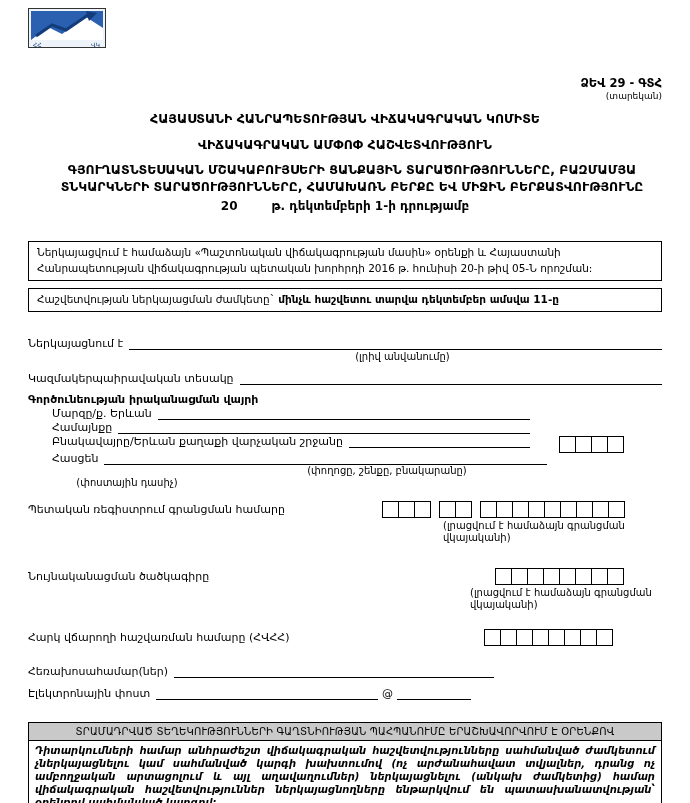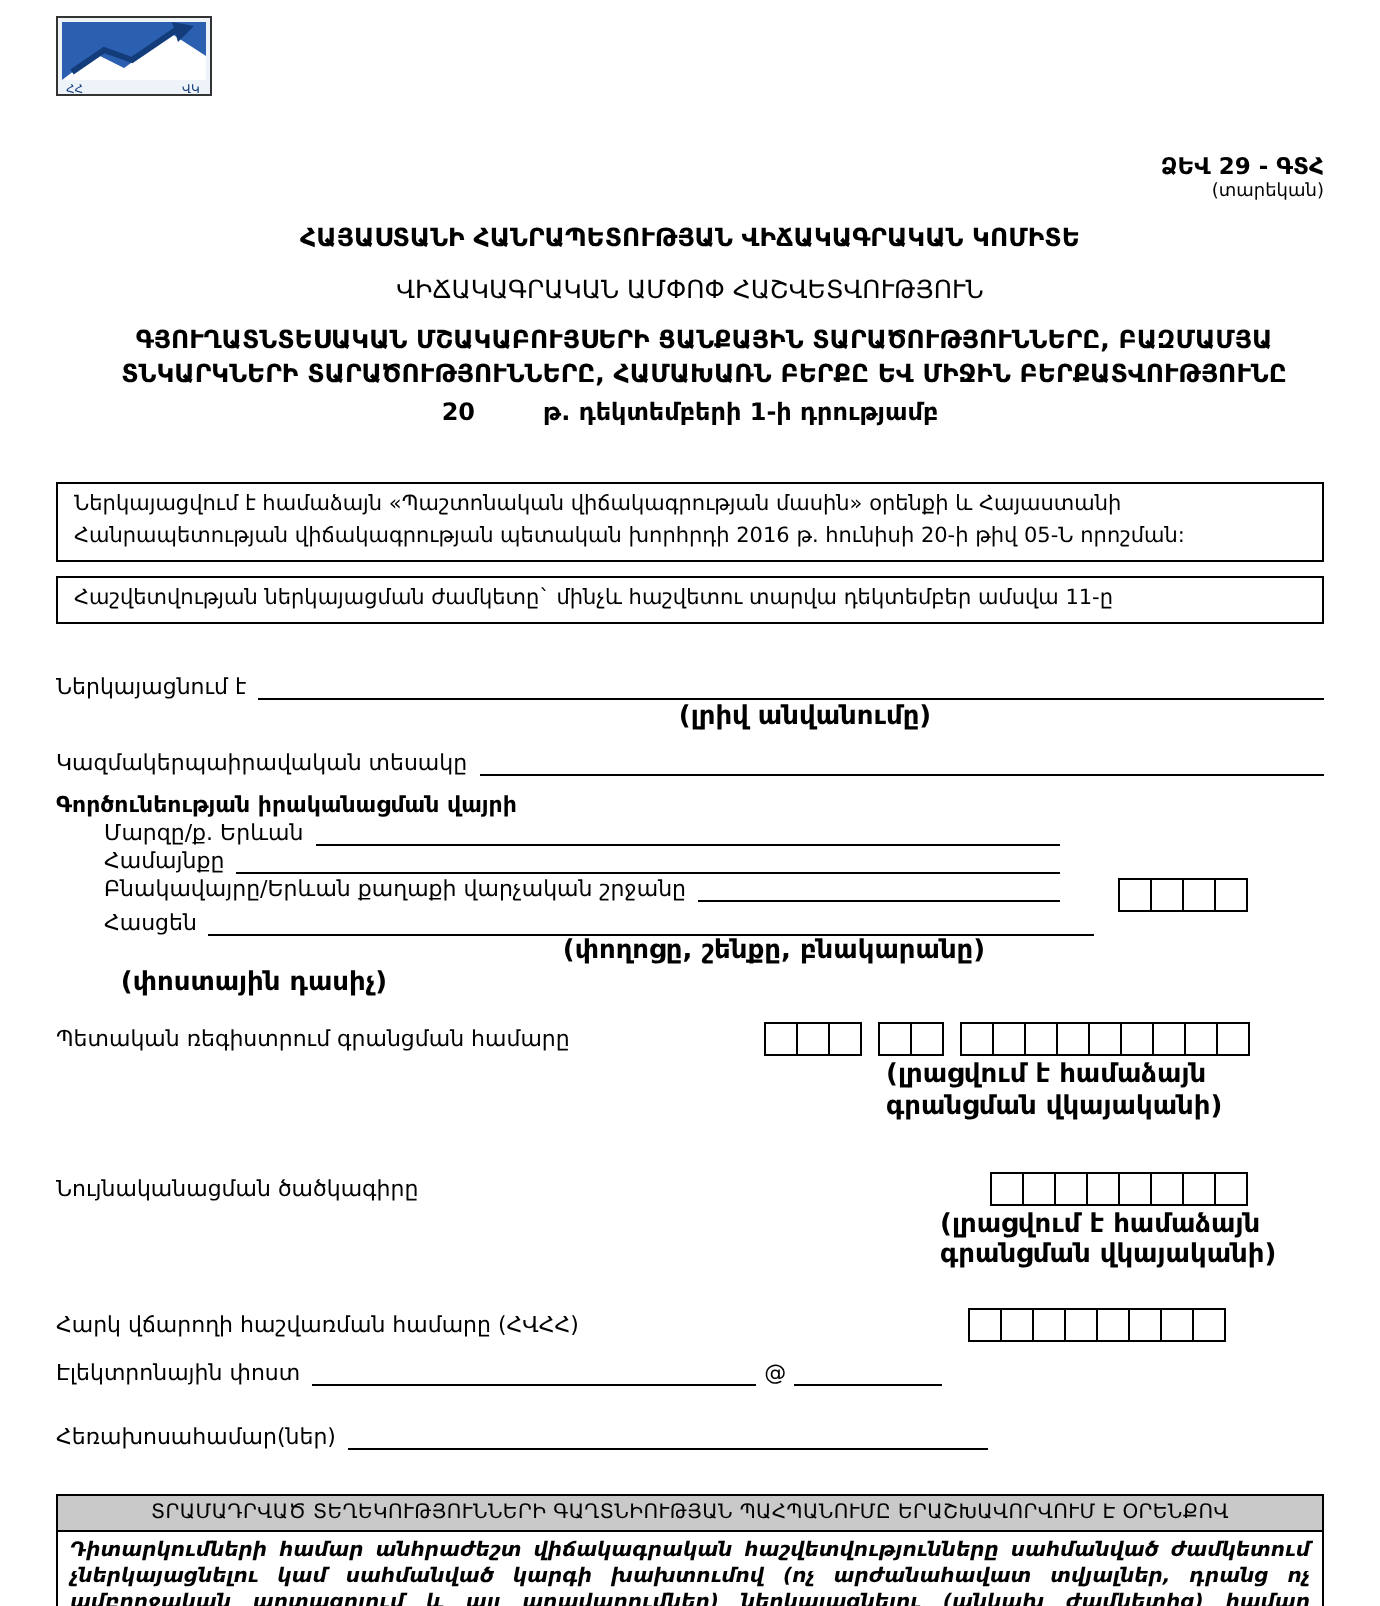--- a/index.html
+++ b/index.html
@@ -12,35 +12,35 @@
   .page { position: relative; width: 690px; height: 803px; padding: 8px 28px; overflow: hidden; background: #fff; }
 
   .logo { width: 78px; height: 40px; }
   .logo svg { display: block; }
 
   .code-row { text-align: right; margin-top: 28px; line-height: 1.3; }
   .code { font-size: 11.5px; font-weight: bold; }
   .period { font-size: 9px; }
 
   .t1 { margin-top: 8px;  text-align: center; font-weight: bold; font-size: 12.5px; }
-  .t2 { margin-top: 11px; text-align: center; font-weight: normal; font-size: 12.5px; }
+  .t2 { margin-top: 11px; text-align: center; font-weight: bold; font-size: 12.5px; }
   .t3 { margin-top: 10px; text-align: center; font-weight: bold; font-size: 12.5px; width: 648px; margin-left: auto; margin-right: auto; line-height: 1.35; }
   .year-line { margin-top: 4px; text-align: center; font-weight: bold; font-size: 12px; }
   .year-blank { display: inline-block; width: 34px; border-bottom: 1px solid transparent; }
 
   .box { border: 1px solid #000; padding: 3px 8px; font-size: 10.5px; line-height: 1.5; }
   .legal-box { margin-top: 28px; }
   .deadline-box { margin-top: 7px; }
-  .deadline-box .dl-bold { font-weight: normal; }
+  .deadline-box .dl-bold { font-weight: bold; }
 
   .fields { margin-top: 24px; font-size: 11px; }
   .frow { display: flex; align-items: flex-end; }
   .frow .label { white-space: nowrap; padding-right: 6px; }
   .line { border-bottom: 1px solid #000; flex: 1 1 auto; height: 14px; }
-  .hint { font-size: 13px; line-height: 1.2; font-weight: bold; }
+  .hint { font-size: 10px; line-height: 1.2; }
   .hint-presenter { padding-left: 115px; text-align: center; margin-top: 1px; }
 
   .row-legalform { margin-top: 8px; }
   .subhead { margin-top: 8px; font-weight: bold; }
 
   .group { padding-left: 24px; }
   .group .frow { margin-top: 0; }
   .short-right { padding-right: 132px; }
 
   .addr-row { margin-top: 6px; position: relative; }
@@ -211,32 +211,32 @@
           <div class="cell"></div>
           <div class="cell"></div>
           <div class="cell"></div>
           <div class="cell"></div>
           <div class="cell"></div>
           <div class="cell"></div>
           <div class="cell"></div>
         </span>
     </div>
 
+    <div class="frow row-phone">
+      <span class="label">Հեռախոսահամար(ներ)</span>
+      <span class="line line-phone"></span>
+    </div>
+
     <div class="frow row-email">
       <span class="label">Էլեկտրոնային փոստ</span>
       <span class="line line-email1"></span>
       <span class="email-at">@</span>
       <span class="line line-email2"></span>
     </div>
 
-    <div class="frow row-phone">
-      <span class="label">Հեռախոսահամար(ներ)</span>
-      <span class="line line-phone"></span>
-    </div>
-
   </div>
 
   <div class="bottom">
     <div class="conf-bar">ՏՐԱՄԱԴՐՎԱԾ ՏԵՂԵԿՈՒԹՅՈՒՆՆԵՐԻ ԳԱՂՏՆԻՈՒԹՅԱՆ ՊԱՀՊԱՆՈՒՄԸ ԵՐԱՇԽԱՎՈՐՎՈՒՄ Է ՕՐԵՆՔՈՎ</div>
     <div class="liability">Դիտարկումների համար անհրաժեշտ վիճակագրական հաշվետվությունները սահմանված ժամկետում չներկայացնելու կամ սահմանված կարգի խախտումով (ոչ արժանահավատ տվյալներ, դրանց ոչ ամբողջական արտացոլում և այլ աղավաղումներ) ներկայացնելու (անկախ ժամկետից) համար վիճակագրական հաշվետվություններ ներկայացնողները ենթարկվում են պատասխանատվության՝ օրենքով սահմանված կարգով:</div>
   </div>
 
 </div>
 
 </body></html>

